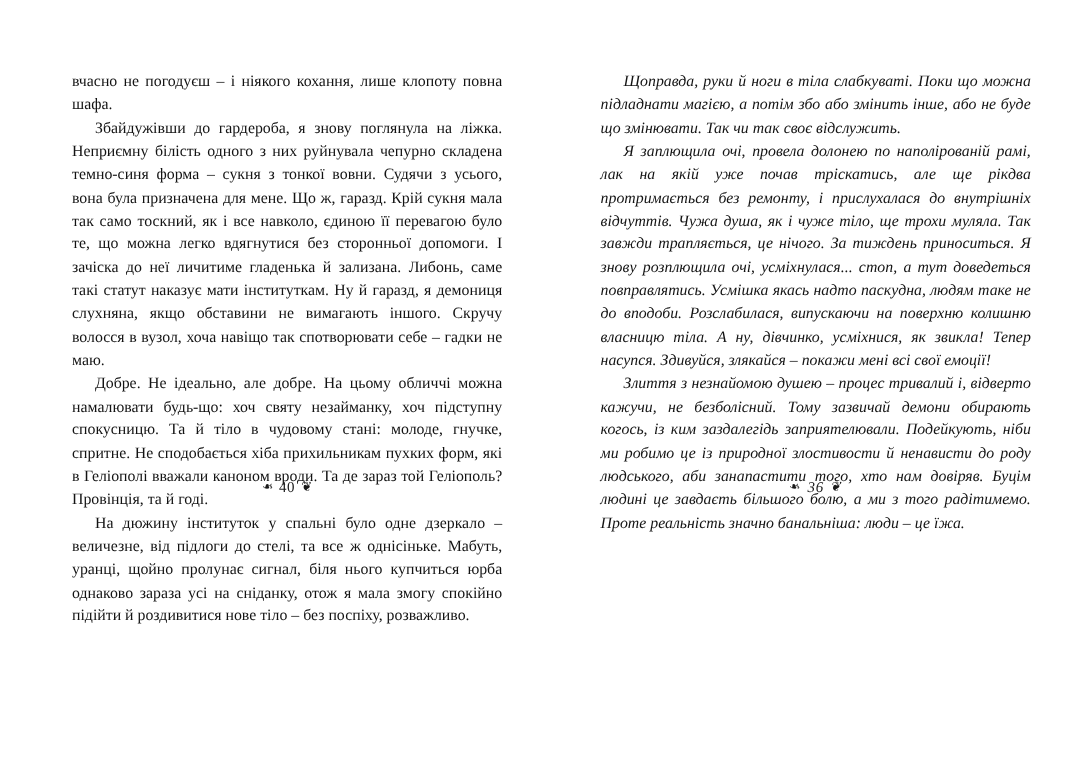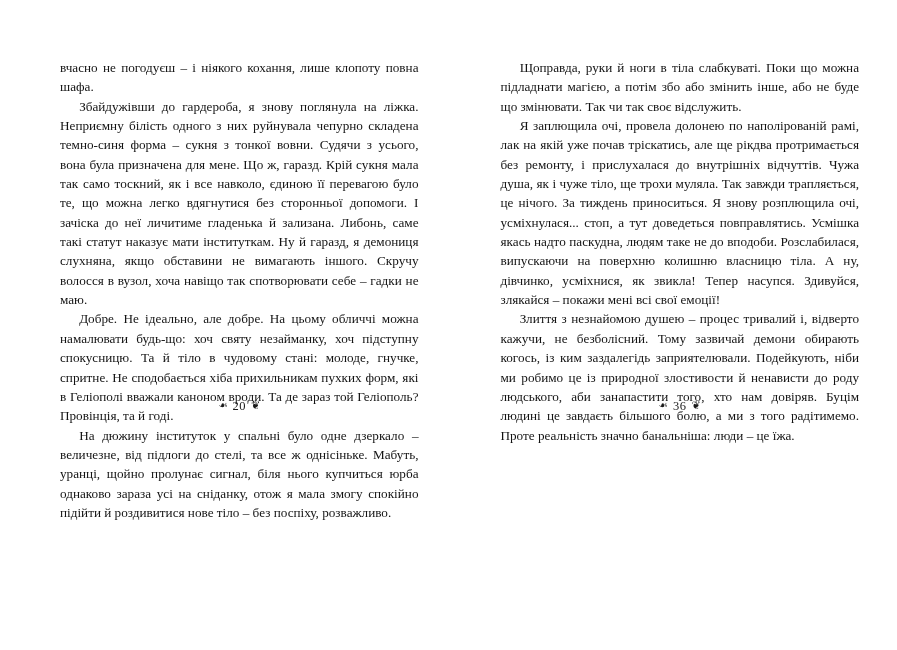--- a/index.html
+++ b/index.html
@@ -28,20 +28,21 @@
     height: 456px;
     padding-top: 58px;
   }
   .page-left {
     padding-left: 60px;
     padding-right: 30px;
   }
   .page-right {
     padding-left: 52px;
     padding-right: 38px;
+    font-style: italic;
   }
   .text-block {
     font-size: 13.2px;
     line-height: 19.35px;
     text-align: justify;
     text-justify: inter-word;
     hyphens: manual;
     color: #131313;
   }
   .text-block p {
@@ -87,21 +88,21 @@
 <div class="book-spread">
 
   <div class="page page-left">
     <div class="text-block">
       <p class="no-indent">вчасно не погодуєш – і ніякого кохання, лише кло­поту повна шафа.</p>
       <p>Збайдужівши до гардероба, я знову поглянула на ліжка. Неприємну білість одного з них руйнувала чепурно складена темно-синя форма – сукня з тон­кої вовни. Судячи з усього, вона була призначена для мене. Що ж, гаразд. Крій сукня мала так само тоскний, як і все навколо, єдиною її перевагою було те, що можна легко вдягнутися без сторонньої допо­моги. І зачіска до неї личитиме гладенька й зализана. Либонь, саме такі статут наказує мати інституткам. Ну й гаразд, я демониця слухняна, якщо обставини не вимагають іншого. Скручу волосся в вузол, хоча навіщо так спотворювати себе – гадки не маю.</p>
       <p>Добре. Не ідеально, але добре. На цьому обличчі можна намалювати будь-що: хоч святу незайманку, хоч підступну спокусницю. Та й тіло в чудовому стані: молоде, гнучке, спритне. Не сподобається хіба при­хильникам пухких форм, які в Геліополі вважали каноном вроди. Та де зараз той Геліополь? Провін­ція, та й годі.</p>
       <p>На дюжину інституток у спальні було одне дзер­кало – величезне, від підлоги до стелі, та все ж одні­сіньке. Мабуть, уранці, щойно пролунає сигнал, біля нього купчиться юрба однаково зараза усі на сніданку, отож я мала змогу спокійно підійти й роздивитися нове тіло – без поспіху, розваж­ливо.</p>
     </div>
     <div class="folio">
-      <span class="orn orn-left">❧</span><span class="num">20</span><span class="orn orn-right">❦</span>
+      <span class="orn orn-left">❧</span><span class="num">40</span><span class="orn orn-right">❦</span>
     </div>
   </div>
 
   <div class="page page-right">
     <div class="text-block">
       <p>Щоправда, руки й ноги в тіла слабкуваті. Поки що можна підладнати магією, а потім збо або змінить інше, або не буде що змінювати. Так чи так своє відслужить.</p>
       <p>Я заплющила очі, провела долонею по наполіро­ваній рамі, лак на якій уже почав тріскатись, але ще рікдва протримається без ремонту, і прислухалася до внутрішніх відчуттів. Чужа душа, як і чуже тіло, ще трохи муляла. Так завжди трапляється, це нічого. За тиждень приноситься. Я знову розплющила очі, усміхнулася... стоп, а тут доведеться повправлятись. Усмішка якась надто паскудна, людям таке не до вподоби. Розслабилася, випускаючи на поверхню ко­лишню власницю тіла. А ну, дівчинко, усміхнися, як звикла! Тепер насупся. Здивуйся, злякайся – покажи мені всі свої емоції!</p>
       <p>Злиття з незнайомою душею – процес тривалий і, відверто кажучи, не безболісний. Тому зазвичай демони обирають когось, із ким заздалегідь заприяте­лювали. Подейкують, ніби ми робимо це із природ­ної злостивости й ненависти до роду людського, аби занапастити того, хто нам довіряв. Буцім людині це завдаєть більшого болю, а ми з того радітимемо. Проте реальність значно банальніша: люди – це їжа.</p>
     </div>
     <div class="folio">

